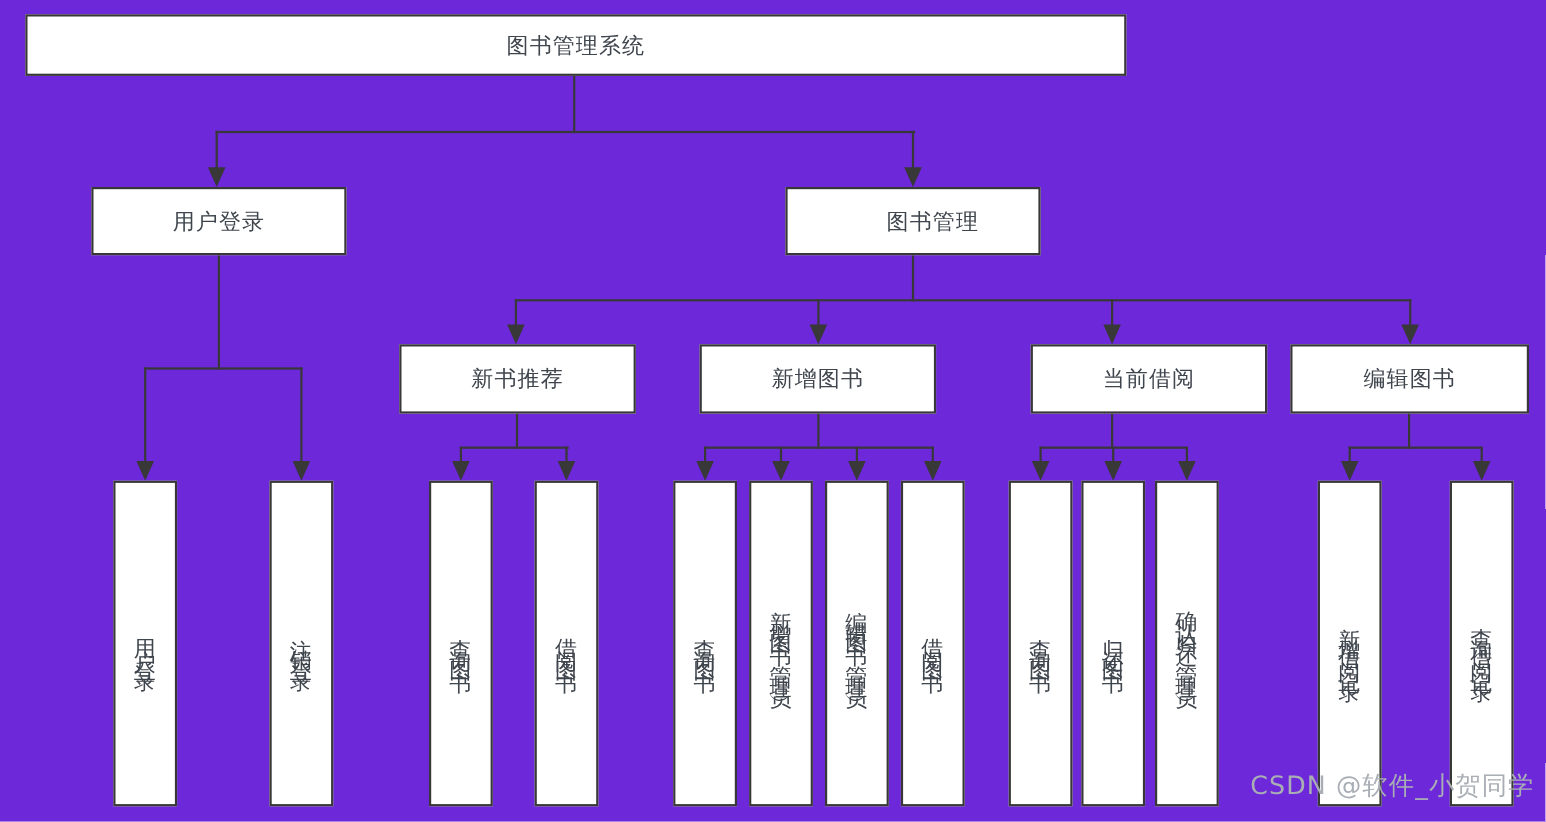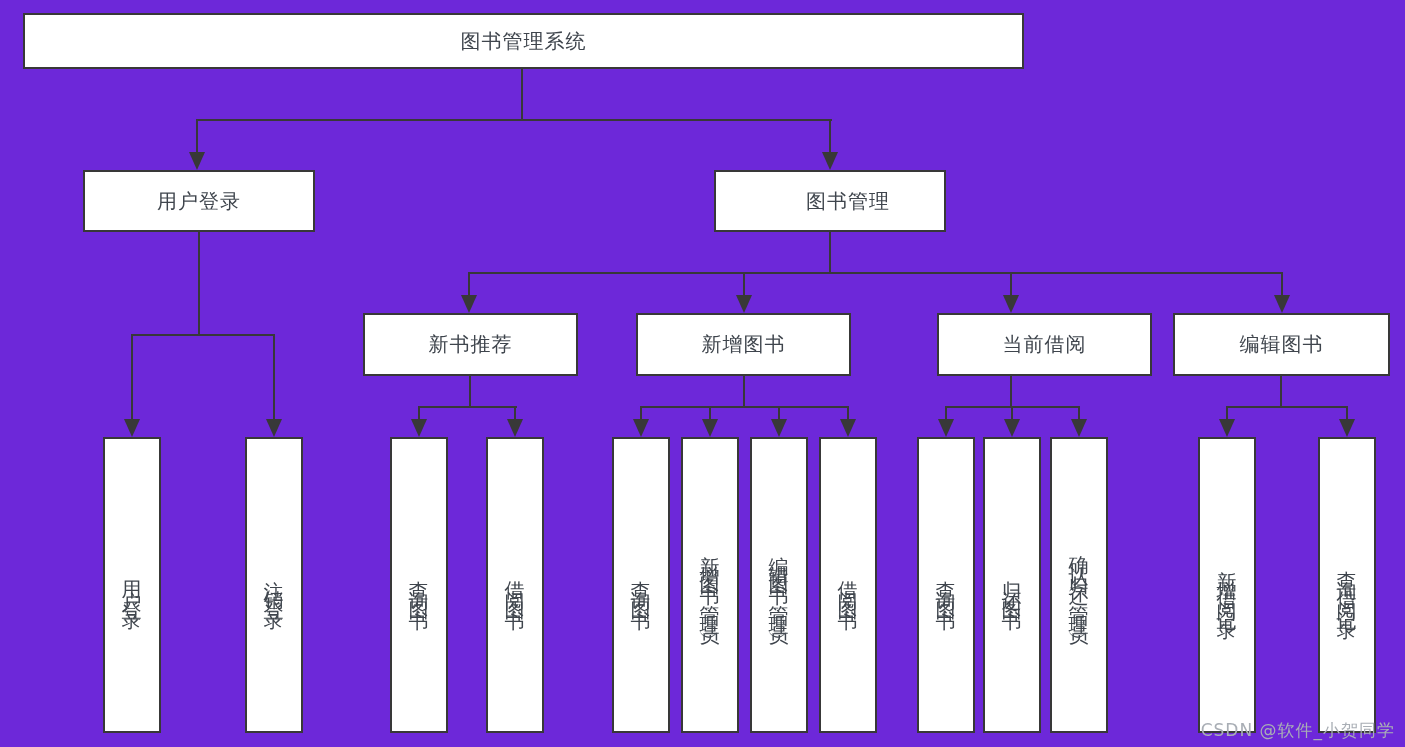--- a/index.html
+++ b/index.html
@@ -30,22 +30,22 @@
   .hline, .vline { position:absolute; background:#383838; z-index:1; }
   .hline { height:2px; }
   .vline { width:2px; }
   .arrow {
     position:absolute; width:0; height:0; z-index:1;
     border-left:8px solid transparent;
     border-right:8px solid transparent;
     border-top:18px solid #383838;
   }
   #watermark {
-    position:absolute; right:10px; bottom:5px;
-    font-size:17px; color:#a9aeb5; letter-spacing:1px;
+    position:absolute; right:10px; bottom:17px;
+    font-size:23px; color:#a9aeb5; letter-spacing:1px;
     z-index:5; white-space:nowrap;
   }
   
   #root-box        { left:23px;  top:13px;  width:1001px; height:56px; }
   #user-login-box  { left:83px;  top:170px; width:232px;  height:62px; }
   #book-mgmt-box   { left:714px; top:170px; width:232px;  height:62px;padding-left:36px; }
   #new-book-box    { left:363px; top:313px; width:215px;  height:63px; }
   #borrow-box      { left:636px; top:313px; width:215px;  height:63px; }
   #current-box     { left:903px; top:313px; width:215px;  height:63px;margin-left:34px; }
   #records-box     { left:1173px;top:313px; width:217px;  height:63px; }

